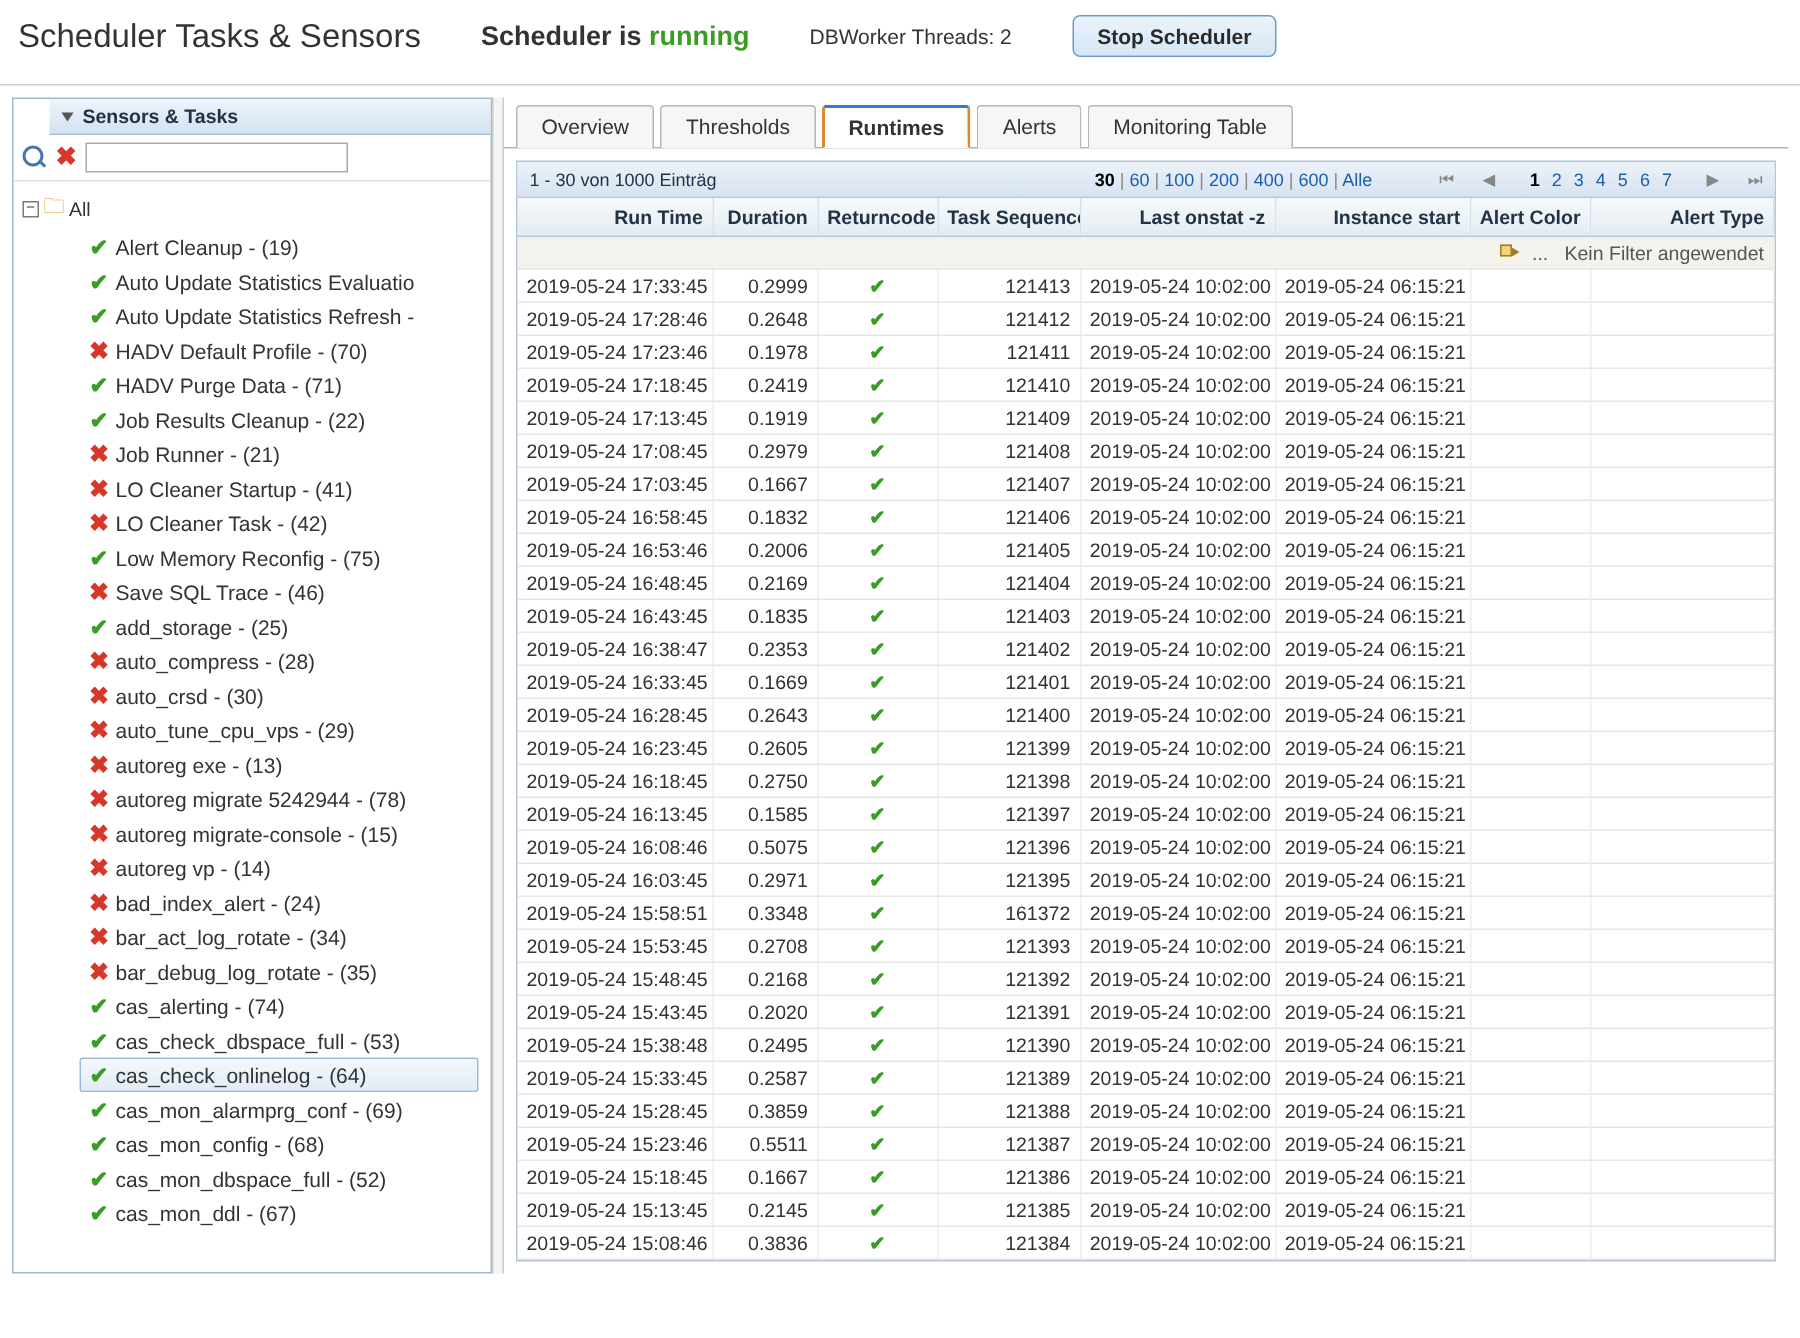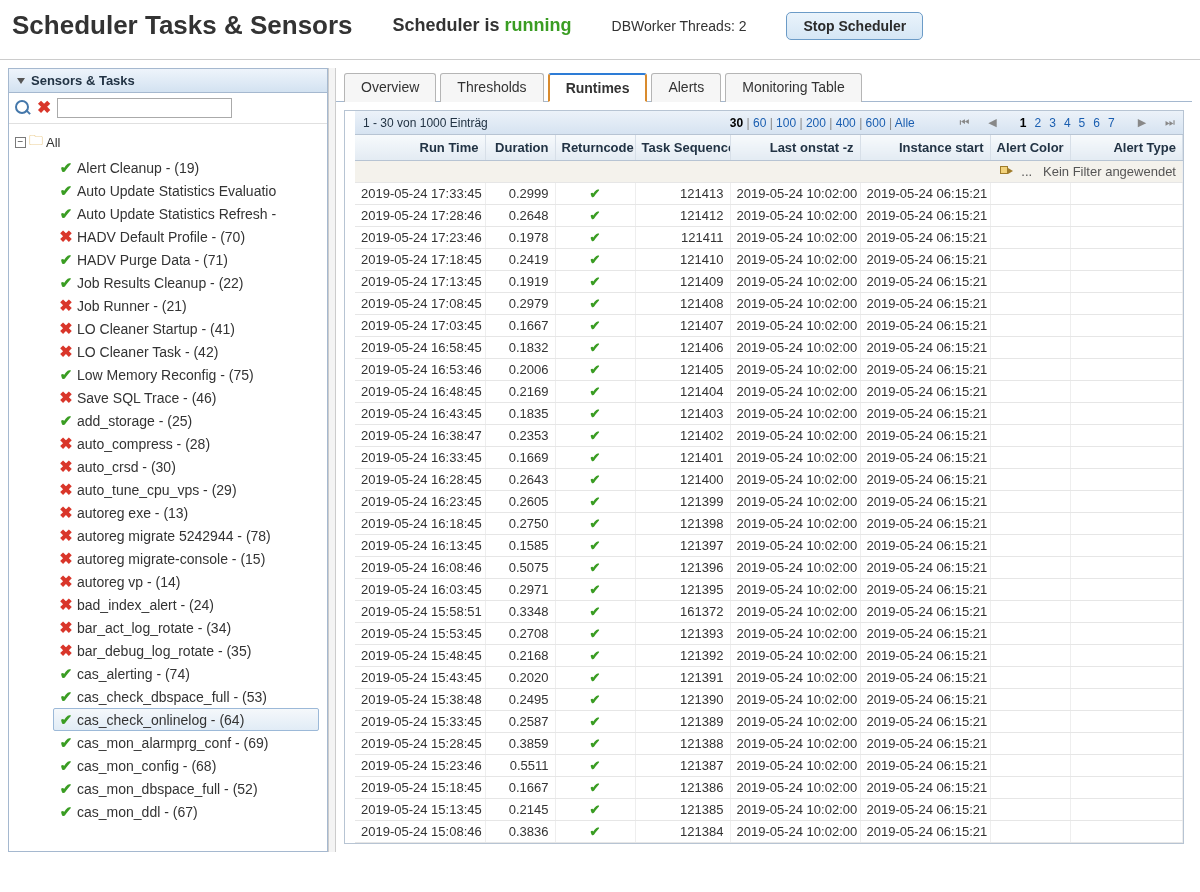--- a/index.html
+++ b/index.html
@@ -10,22 +10,22 @@
     color: #333;
     background: #fff;
   }
   .header {
     display: flex;
     align-items: center;
     padding: 10px 12px 18px 12px;
     gap: 40px;
   }
   .header-title {
-    font-size: 26px;
-    font-weight: 700;
+    font-size: 22px;
+    font-weight: 400;
     color: #333;
   }
   .scheduler-status { font-size: 18px; font-weight: bold; }
   .status-running { color: #3a9d23; }
   .dbworker { font-size: 14px; }
   .stop-btn {
     background: linear-gradient(#eaf3fb, #d5e6f5);
     border: 1px solid #6b9bc7;
     border-radius: 5px;
     padding: 5px 16px;
@@ -53,20 +53,21 @@
   .sidebar-header {
     background: linear-gradient(#eef4fb,#d3e2f1);
     border-bottom: 1px solid #a5b8cf;
     padding: 4px 8px;
     font-weight: 700;
     color: #234;
     font-size: 13px;
     display:flex;
     align-items:center;
     gap:6px;
+    margin-left:24px;
   }
   .collapse-tri {
     width:0;height:0;border-left:4px solid transparent;border-right:4px solid transparent;border-top:6px solid #555;display:inline-block;
   }
   .toolbar {
     display:flex;align-items:center;gap:6px;padding:5px 6px;border-bottom:1px solid #e0e0e0;
   }
   .toolbar input {
     border:1px solid #aaa;padding:2px 4px;font-size:12px;width:175px;height:20px;
   }
@@ -108,21 +109,21 @@
   .tabs {
     display:flex;gap:4px;padding:4px 8px 0 8px;border-bottom:1px solid #a5b8cf;text-align:center;
   }
   .tab {
     padding:5px 16px;border:1px solid #b5b5b5;border-bottom:none;background:#f6f6f6;font-size:14px;color:#333;cursor:pointer;border-top-left-radius:3px;border-top-right-radius:3px;position:relative;top:1px;
   }
   .tab.active{
     font-weight:700;border:2px solid #d98b2e;border-bottom:1px solid #fff;border-top:2px solid #2d7cd6;background:#fff;
   }
 
-  .grid-wrap{margin:8px;border:1px solid #b7c4d3;padding-left:10px;}
+  .grid-wrap{margin:8px;border:1px solid #b7c4d3;}
   .grid-topbar{
     display:flex;justify-content:space-between;align-items:center;
     background: linear-gradient(#ecf2f9,#d6e3f1);
     padding:3px 8px;font-size:12px;color:#234;border-bottom:1px solid #b7c4d3;height:24px;
   }
   .pager{display:flex;align-items:center;gap:19px;font-size:12px;}
   .pager a{color:#1a5eb0;text-decoration:none;cursor:pointer;}
   .pager .sep{color:#888;}
   .pager .cur{font-weight:700;color:#000;}
   .nav-icon{color:#888;font-size:11px;cursor:pointer;}

